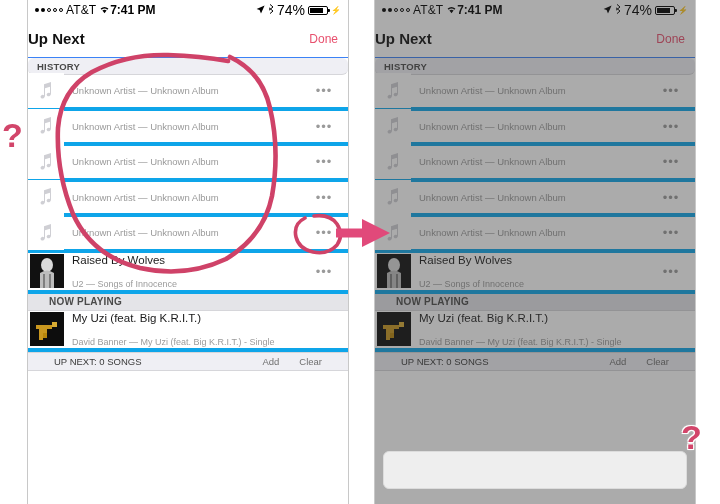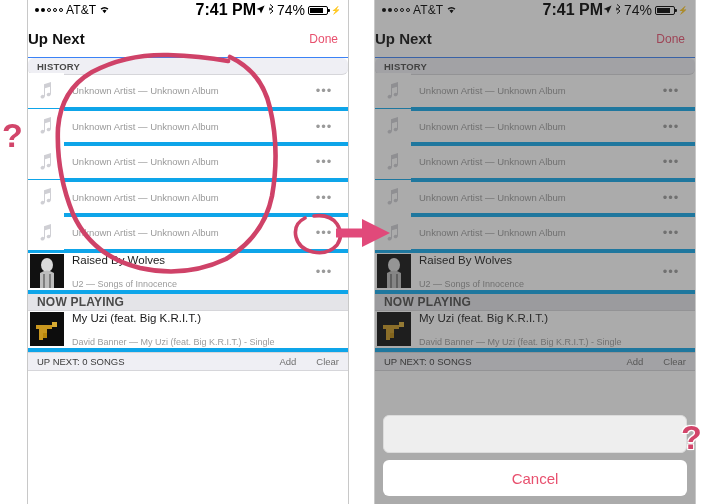--- a/index.html
+++ b/index.html
@@ -36,21 +36,21 @@
     font-size: 10px;
     color: #000;
     background: #fff;
     box-sizing: border-box;
   }
   .sb-left { display: flex; align-items: center; gap: 3px; }
   .dots { display: flex; align-items: center; gap: 2px; }
   .dot { width: 4px; height: 4px; border-radius: 50%; background:#000; }
   .dot.hollow { background: transparent; border: 1px solid #000; width:2px; height:2px; }
   .carrier { font-size: 12px; letter-spacing: .1px; }
-  .sb-mid { flex: 1; text-align: right; font-size: 16px; font-weight: bold; }
+  .sb-mid { flex: 1; text-align: left; font-size: 12px; font-weight: bold; }
   .sb-right { display:flex; align-items:center; gap: 3px; }
   .batt-pct { font-size: 14px; }
   .batt {
     width: 20px; height: 9px; border: 1px solid #000; border-radius: 2px;
     position: relative; box-sizing: border-box;
   }
   .batt::after {
     content:""; position:absolute; right:-3px; top:2.5px;
     width:2px; height:3px; background:#000; border-radius:0 1px 1px 0;
   }
@@ -116,29 +116,29 @@
     margin-left: 2px;
     background: #111;
     overflow: hidden; position: relative;
   }
   .title-line { font-size: 11.5px; color: #1a1a1a; white-space: nowrap; }
   .sub-line { font-size: 9px; color: #9b9b9b; white-space: nowrap; margin-top: 13px; }
 
   
   .bar-np {
     height: 17px; background: #e4e4e8; border-bottom: 1px solid #d6d6da;
-    display:flex; align-items:center; padding-left: 9px;
-    font-size: 12px; font-weight:bold; color:#4a4a4a; letter-spacing:.2px;
+    display:flex; align-items:center; padding-left: 21px;
+    font-size: 10px; font-weight:bold; color:#4a4a4a; letter-spacing:.2px;
     box-sizing:border-box;
     text-align:right;
   }
   .bar-upnext {
     height: 19px; background: #efeff4;
     border-top: 1px solid #d6d6da; border-bottom: 1px solid #d6d6da;
-    display:flex; align-items:center; padding: 0 9px;
+    display:flex; align-items:center; padding: 0 26px;
     font-size: 9.5px; color:#3a3a3a;
     box-sizing:border-box;
   }
   .bar-upnext .grow { flex: 1; }
   .bar-upnext .act { color:#6f6f6f; font-size: 9.5px; margin-left: 20px; text-align: center; }
 
   .filler { flex:1; background: #fff; }
 
   
   .dim {
@@ -484,21 +484,20 @@
         <span class="act">Add</span>
         <span class="act">Clear</span>
       </div>
 
       <div class="filler"></div>
 
       <div class="dim"></div>
 
       <div class="sheet">
         <div class="sheet-panel"></div>
-        <div class="sheet-cancel">Cancel</div>
       </div>
     </div>
   </div>
 
   <div class="anno">
     <svg width="720" height="504" viewBox="0 0 720 504">
 
       <path d="M230 57 Q262 72 270 108 Q280 150 272 196 Q264 236 226 259 Q186 278 140 268 Q92 256 73 214 Q56 172 58 128 Q61 90 92 72 Q126 54 168 55 Q200 56 228 61" fill="none" stroke="#cf4268" stroke-width="4.6" stroke-linecap="round"></path>
 
       <path d="M314 216 Q330 214 337 224 Q344 235 337 245 Q328 255 313 252 Q299 249 296 237 Q293 224 305 218" fill="none" stroke="#cf4268" stroke-width="3.6" stroke-linecap="round"></path>

